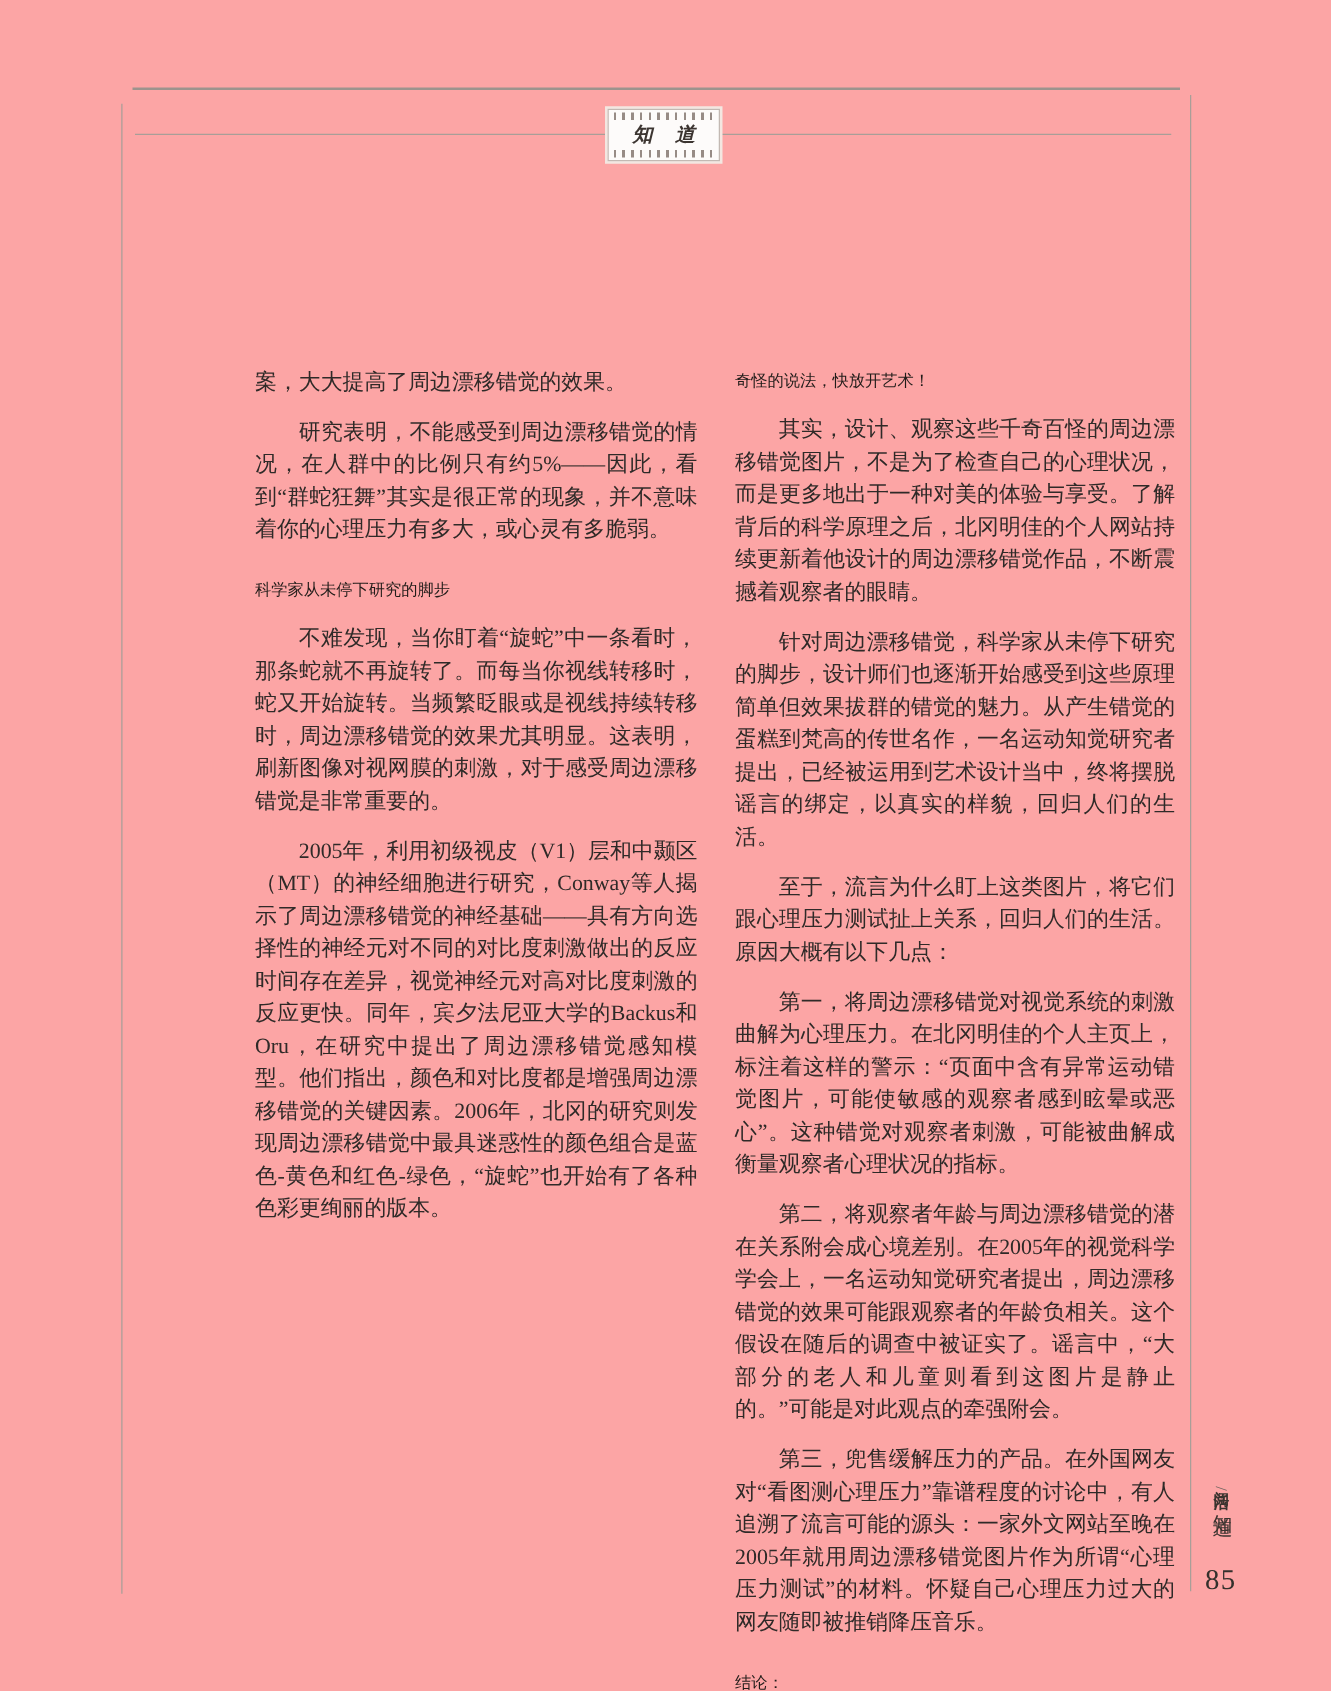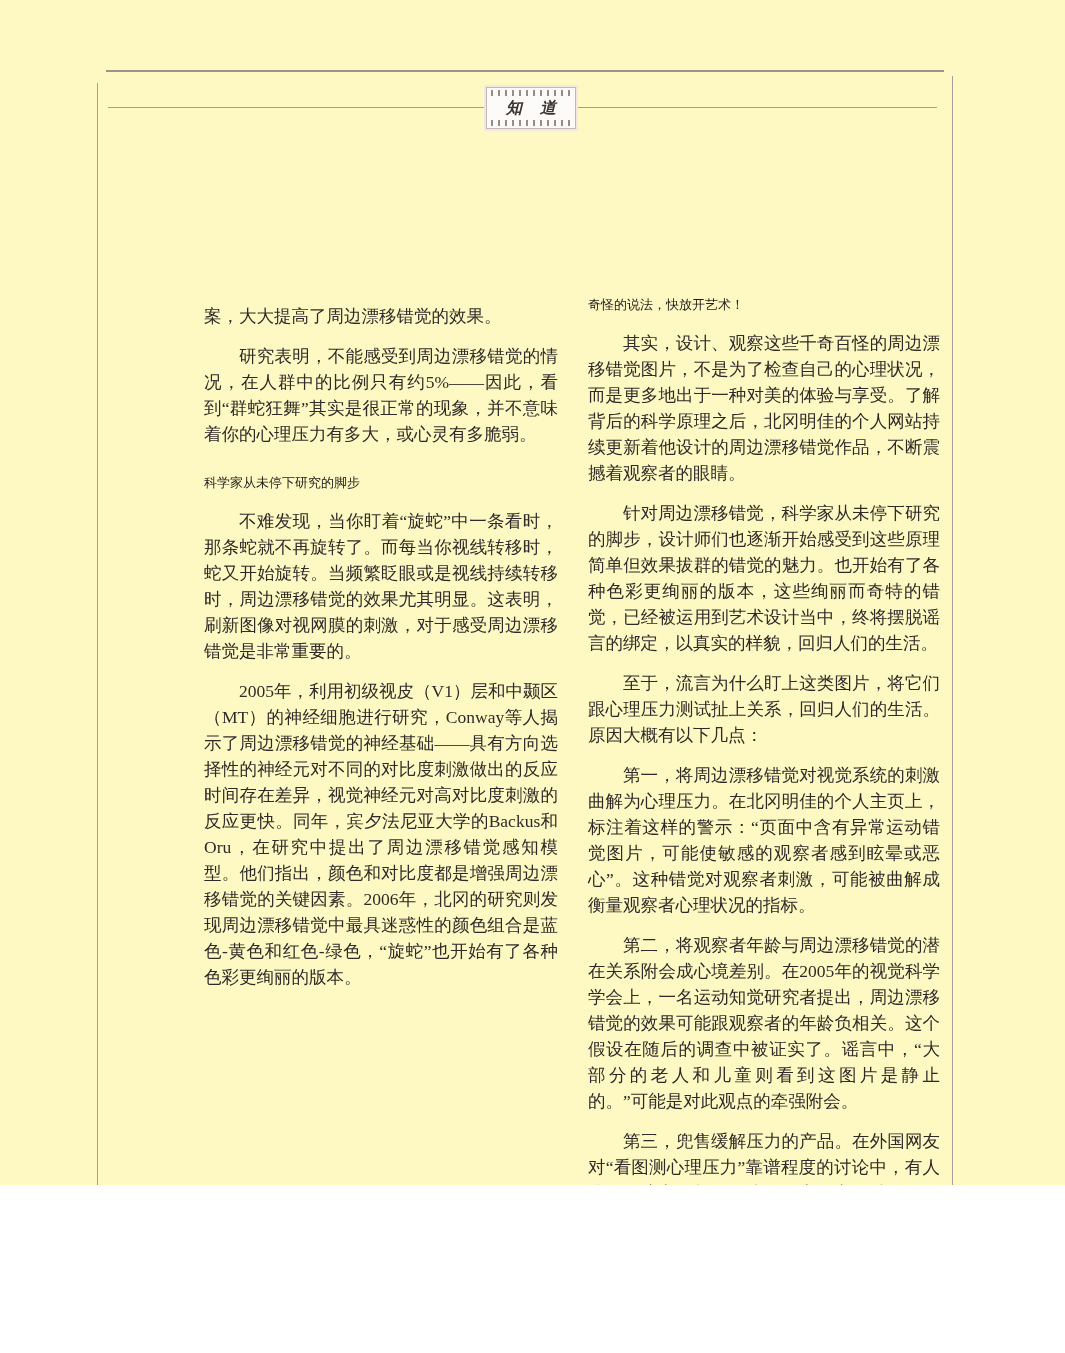--- a/index.html
+++ b/index.html
@@ -1,19 +1,19 @@
 <!DOCTYPE html>
 <html><head>
 <meta charset="utf-8">
 <style>
   html,body { margin:0; padding:0; }
   .page {
     position:relative;
-    width:1065px; height:1185px;
-    background:#fef9c3;
+    width:1065px; height:1353px;
+    background:#fca5a5;
     font-family:"Liberation Serif","DejaVu Serif",serif;
     color:#2f2a28;
     overflow:hidden;
   }
   
   .rule-top {
     position:absolute; left:106px; top:70px; width:838px; height:2px;
     background:#9d938d;
   }
   .rule-header {
@@ -44,21 +44,21 @@
   }
 
   
   .col {
     position:absolute; top:291px;
     font-size:17.5px; line-height:26px;
     text-align:justify;
   }
   .col.left  { left:204px; width:354px; }
   .col.right { left:588px; width:352px; }
-  .col p { margin:12px 0 14px; text-indent:2em; }
+  .col p { margin:1px 0 14px; text-indent:2em; }
   .col p.continued { text-indent:0; }
   .col .subhead {
     font-size:13px; line-height:27px; font-weight:normal;
     color:#211c19; margin:22px 0 12px; text-indent:0;
   }
   .col .subhead.first { margin-top:0; }
 
   
   .footer-vert {
     position:absolute; left:969px; top:1183px;
@@ -91,21 +91,21 @@
     <p class="continued">案，大大提高了周边漂移错觉的效果。</p>
     <p>研究表明，不能感受到周边漂移错觉的情况，在人群中的比例只有约5%——因此，看到“群蛇狂舞”其实是很正常的现象，并不意味着你的心理压力有多大，或心灵有多脆弱。</p>
     <div class="subhead">科学家从未停下研究的脚步</div>
     <p>不难发现，当你盯着“旋蛇”中一条看时，那条蛇就不再旋转了。而每当你视线转移时，蛇又开始旋转。当频繁眨眼或是视线持续转移时，周边漂移错觉的效果尤其明显。这表明，刷新图像对视网膜的刺激，对于感受周边漂移错觉是非常重要的。</p>
     <p>2005年，利用初级视皮（V1）层和中颞区（MT）的神经细胞进行研究，Conway等人揭示了周边漂移错觉的神经基础——具有方向选择性的神经元对不同的对比度刺激做出的反应时间存在差异，视觉神经元对高对比度刺激的反应更快。同年，宾夕法尼亚大学的Backus和Oru，在研究中提出了周边漂移错觉感知模型。他们指出，颜色和对比度都是增强周边漂移错觉的关键因素。2006年，北冈的研究则发现周边漂移错觉中最具迷惑性的颜色组合是蓝色-黄色和红色-绿色，“旋蛇”也开始有了各种色彩更绚丽的版本。</p>
   </div>
 
   <div class="col right">
     <div class="subhead first">奇怪的说法，快放开艺术！</div>
     <p>其实，设计、观察这些千奇百怪的周边漂移错觉图片，不是为了检查自己的心理状况，而是更多地出于一种对美的体验与享受。了解背后的科学原理之后，北冈明佳的个人网站持续更新着他设计的周边漂移错觉作品，不断震撼着观察者的眼睛。</p>
-    <p>针对周边漂移错觉，科学家从未停下研究的脚步，设计师们也逐渐开始感受到这些原理简单但效果拔群的错觉的魅力。也开始有了各种色彩更绚丽的版本，这些绚丽而奇特的错觉，已经被运用到艺术设计当中，终将摆脱谣言的绑定，以真实的样貌，回归人们的生活。</p>
+    <p>针对周边漂移错觉，科学家从未停下研究的脚步，设计师们也逐渐开始感受到这些原理简单但效果拔群的错觉的魅力。从产生错觉的蛋糕到梵高的传世名作，一名运动知觉研究者提出，已经被运用到艺术设计当中，终将摆脱谣言的绑定，以真实的样貌，回归人们的生活。</p>
     <p>至于，流言为什么盯上这类图片，将它们跟心理压力测试扯上关系，回归人们的生活。原因大概有以下几点：</p>
     <p>第一，将周边漂移错觉对视觉系统的刺激曲解为心理压力。在北冈明佳的个人主页上，标注着这样的警示：“页面中含有异常运动错觉图片，可能使敏感的观察者感到眩晕或恶心”。这种错觉对观察者刺激，可能被曲解成衡量观察者心理状况的指标。</p>
     <p>第二，将观察者年龄与周边漂移错觉的潜在关系附会成心境差别。在2005年的视觉科学学会上，一名运动知觉研究者提出，周边漂移错觉的效果可能跟观察者的年龄负相关。这个假设在随后的调查中被证实了。谣言中，“大部分的老人和儿童则看到这图片是静止的。”可能是对此观点的牵强附会。</p>
     <p>第三，兜售缓解压力的产品。在外国网友对“看图测心理压力”靠谱程度的讨论中，有人追溯了流言可能的源头：一家外文网站至晚在2005年就用周边漂移错觉图片作为所谓“心理压力测试”的材料。怀疑自己心理压力过大的网友随即被推销降压音乐。</p>
     <div class="subhead">结论：</div>
     <p><span>谣言破解。无论是什么原因导致这类流言的产生，将周边漂移错觉与心理承受能力或心理压力测试联系在一起，不仅不科学，更不符合这些错觉图案设计者和错觉研究者的初衷。</span></p>
   </div>
 
   <div class="footer-vert">
     <span class="small">阅活</span><span class="sep">/</span><span class="large">知道</span>

